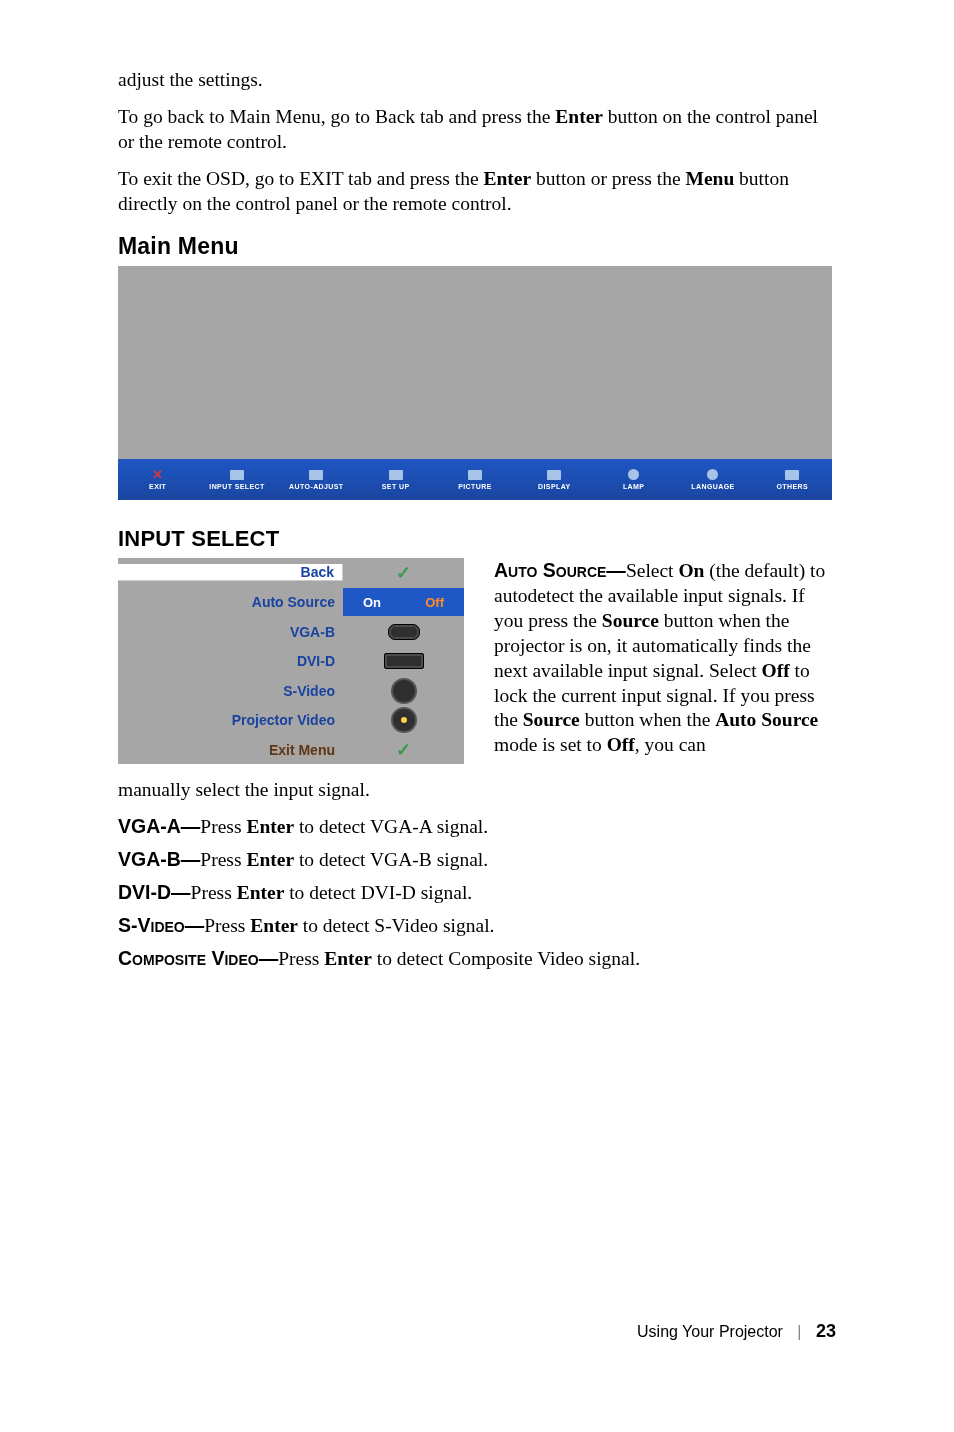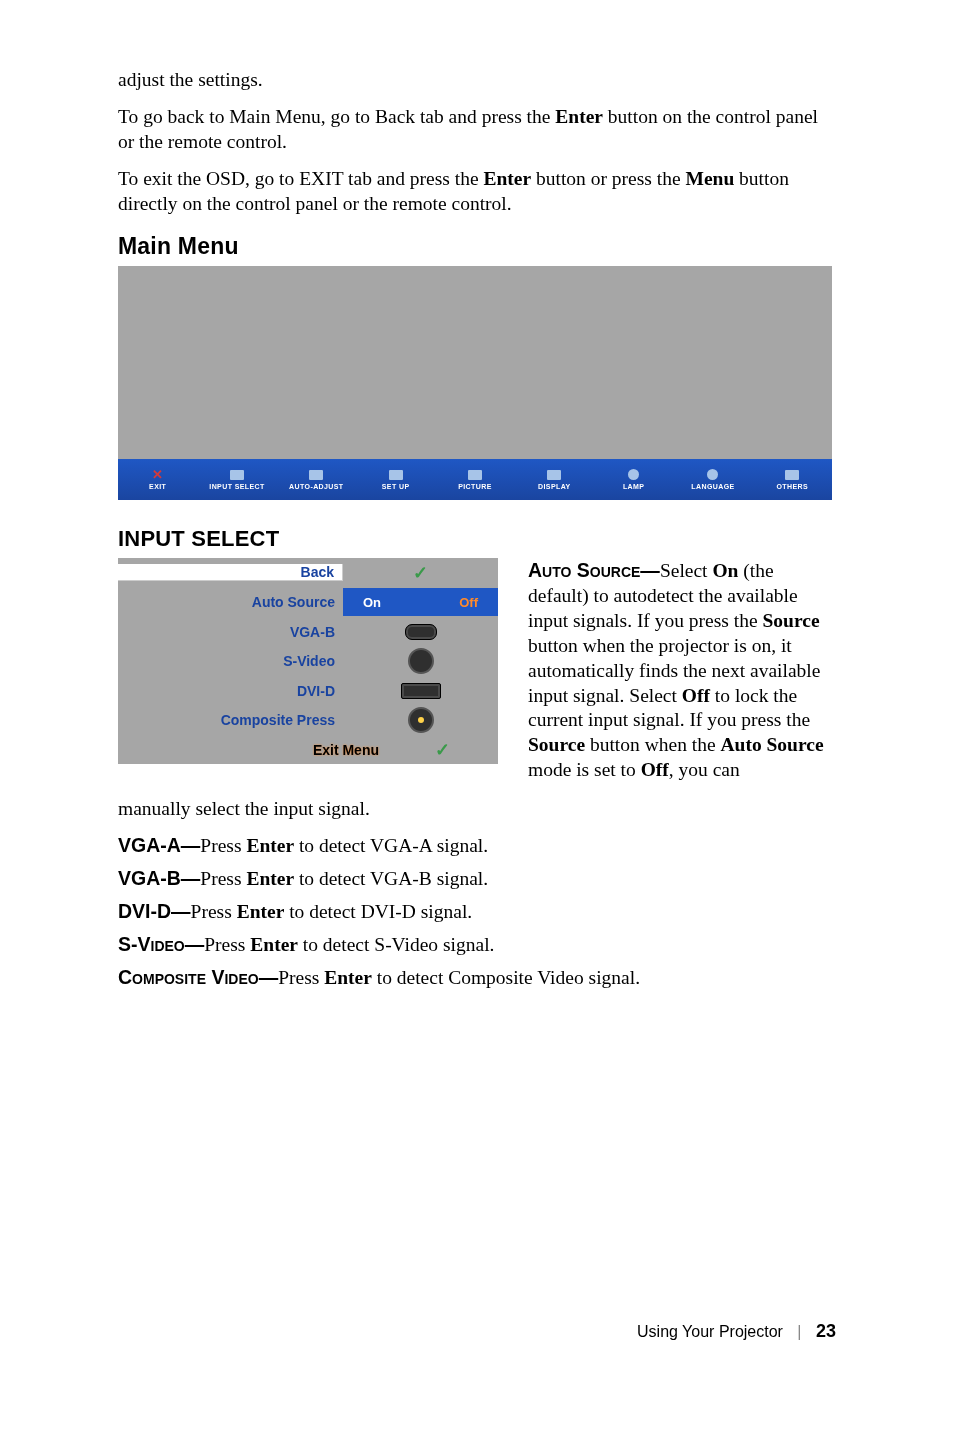--- a/index.html
+++ b/index.html
@@ -64,21 +64,21 @@
     width: 16px; height: 12px;
     display: flex; align-items: center; justify-content: center;
     margin-bottom: 2px;
   }
   .ic-x { color:#d43a3a; font-size:13px; font-weight:bold; }
   .ic-box { background:#a7c4e8; width:14px; height:10px; border-radius:1px; }
   .ic-circ { background:#a7c4e8; width:11px; height:11px; border-radius:50%; }
 
   
   .inputsel {
-    width: 380px;
+    width: 346px;
     background: #a6a6a6;
     font-family: Arial, Helvetica, sans-serif;
     font-weight: bold;
     font-size: 14px;
   }
   .inputsel .row {
     display: flex;
     align-items: center;
     height: 29.5px;
   }
@@ -248,41 +248,41 @@
             </div>
           </div>
       </div>
       <div class="row">
         <div class="labelcell">VGA-B</div>
         <div class="valcell">
             <div class="port-ic"></div>
           </div>
       </div>
       <div class="row">
+        <div class="labelcell">DVI-D</div>
+        <div class="valcell">
+            <div class="port-ic" style="border-radius:2px;width:38px"></div>
+          </div>
+      </div>
+      <div class="row">
         <div class="labelcell">S-Video</div>
         <div class="valcell">
             <div class="round-ic"></div>
           </div>
       </div>
       <div class="row">
-        <div class="labelcell">DVI-D</div>
-        <div class="valcell">
-            <div class="port-ic" style="border-radius:2px;width:38px"></div>
-          </div>
-      </div>
-      <div class="row">
-        <div class="labelcell">Composite Press</div>
+        <div class="labelcell">Projector Video</div>
         <div class="valcell">
             <div class="round-ic">
               <div class="dot"></div>
             </div>
           </div>
       </div>
       <div class="row exitrow">
-        <div class="labelcell" style="color:#000000; text-shadow:0 0 2px #ff8a2b;margin-left:44px;">Exit Menu</div>
+        <div class="labelcell" style="color:#404040; text-shadow:0 0 2px #ff8a2b;">Exit Menu</div>
         <div class="valcell">
             <span>✓</span>
           </div>
       </div>
     </div>
 
     <div class="rightcol">
       <span class="sc">Auto Source—</span><span>Select </span><b>On</b><span> (the default) to autodetect the available input signals. If you press the </span><b>Source</b><span> button when the projector is on, it automatically finds the next available input signal. Select </span><b>Off</b><span> to lock the current input signal. If you press the </span><b>Source</b><span> button when the </span><b>Auto Source</b><span> mode is set to </span><b>Off</b><span>, you can</span>
     </div>
   </div>

